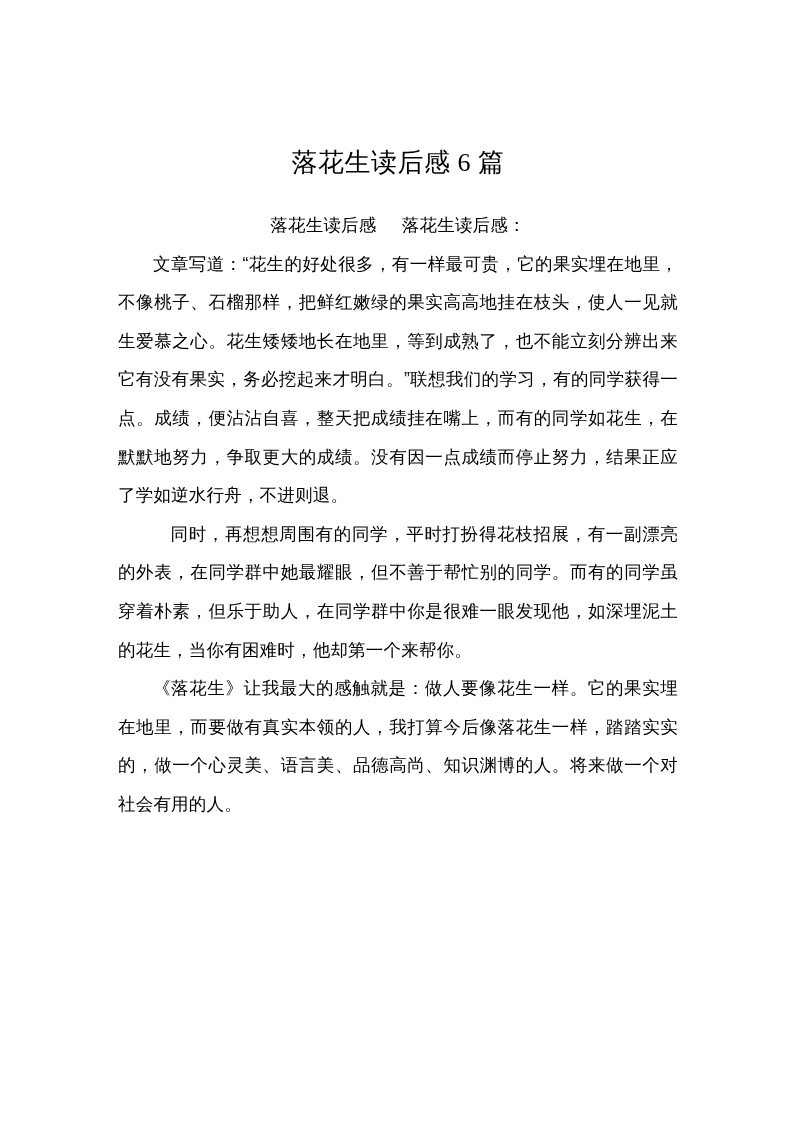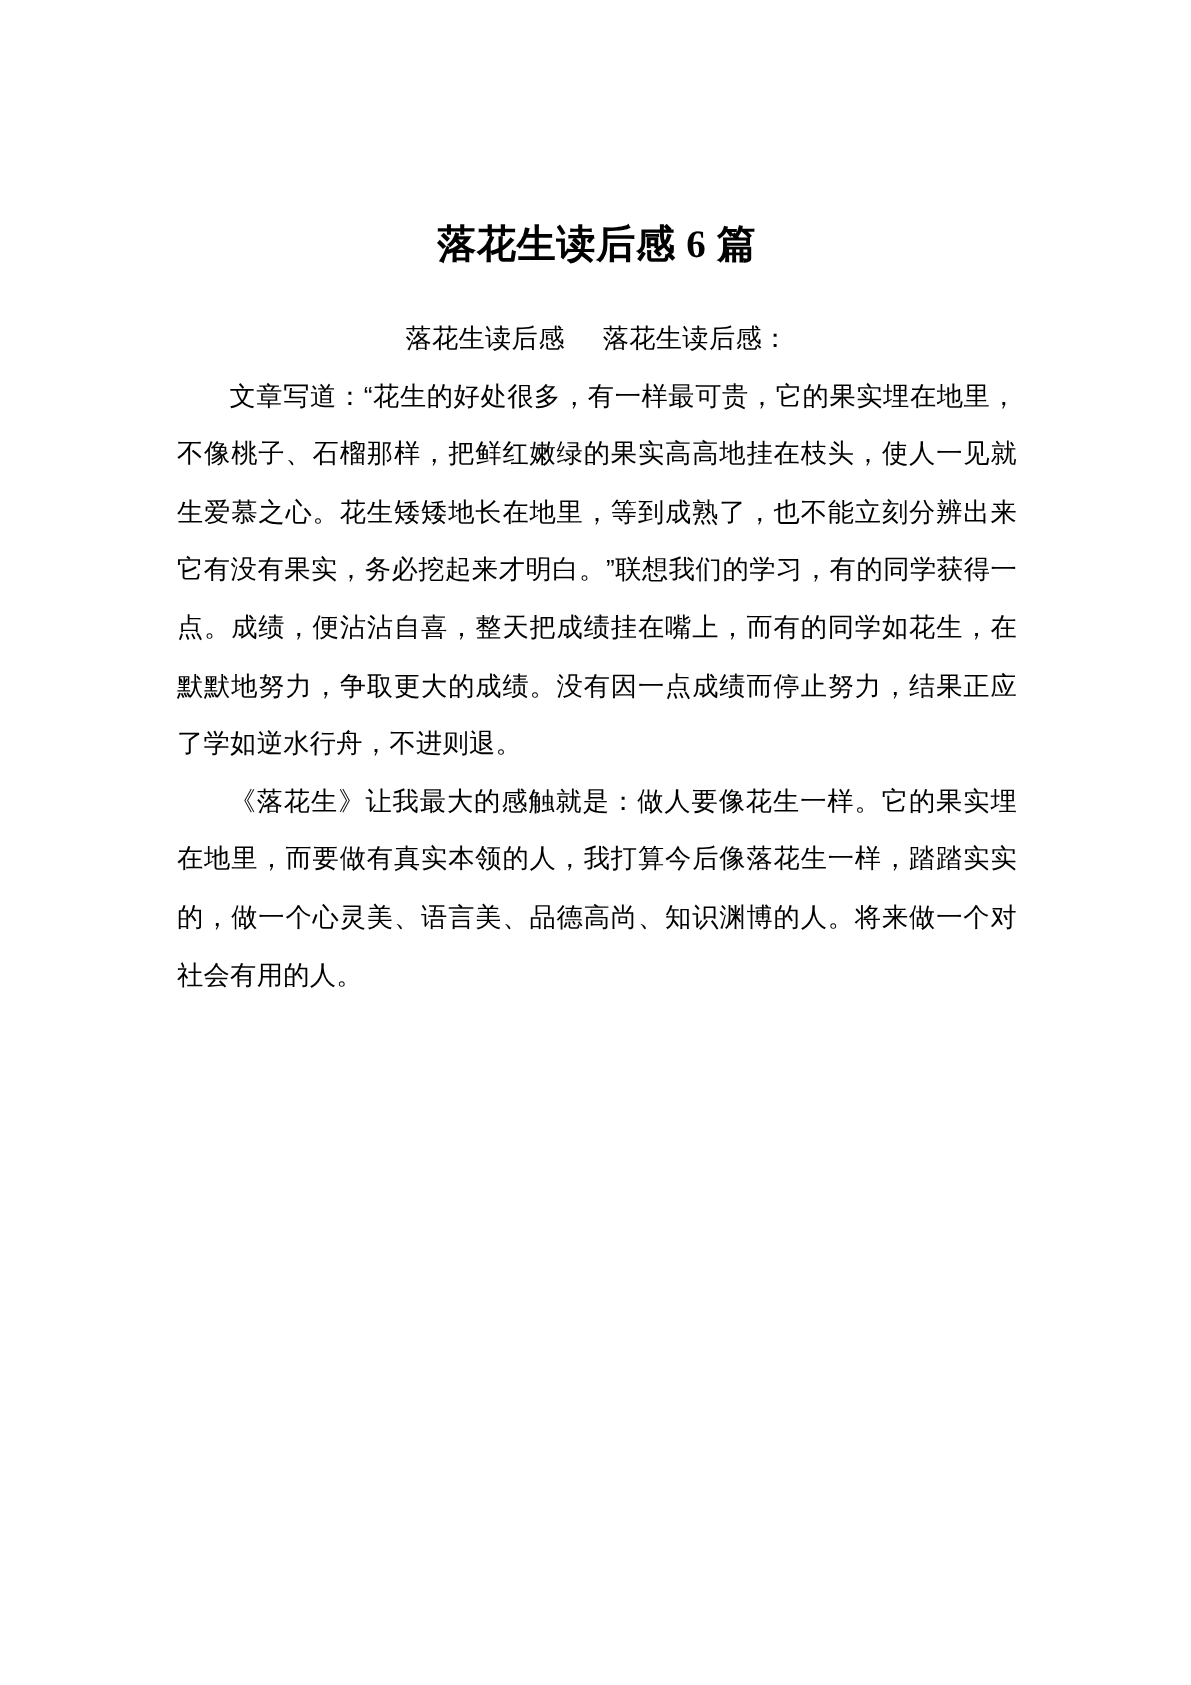--- a/index.html
+++ b/index.html
@@ -27,21 +27,21 @@
 
   .doc-body {
     position: absolute;
     left: 118px;
     top: 0;
     width: 560px;
   }
 
   .doc-title {
     font-family: "Liberation Serif", "DejaVu Serif", serif;
-    font-weight: 700;
+    font-weight: 400;
     font-size: 26px;
     line-height: 34px;
     text-align: center;
     letter-spacing: 0.5px;
     margin: 0;
     padding: 0;
     position: absolute;
     left: 118px;
     top: 146px;
     width: 560px;
@@ -89,19 +89,20 @@
 
   <h1 class="doc-title">落花生读后感 6 篇</h1>
 
   <div class="doc-body block-top">
 
     <p class="head-line">落花生读后感     落花生读后感：</p>
 
 
     <p class="para indent-2">文章写道：“花生的好处很多，有一样最可贵，它的果实埋在地里，不像桃子、石榴那样，把鲜红嫩绿的果实高高地挂在枝头，使人一见就生爱慕之心。花生矮矮地长在地里，等到成熟了，也不能立刻分辨出来它有没有果实，务必挖起来才明白。”联想我们的学习，有的同学获得一点。成绩，便沾沾自喜，整天把成绩挂在嘴上，而有的同学如花生，在默默地努力，争取更大的成绩。没有因一点成绩而停止努力，结果正应了学如逆水行舟，不进则退。</p>
 
+    <p class="para indent-3">同时，再想想周围有的同学，平时打扮得花枝招展，有一副漂亮的外表，在同学群中她最耀眼，但不善于帮忙别的同学。而有的同学虽穿着朴素，但乐于助人，在同学群中你是很难一眼发现他，如深埋泥土的花生，当你有困难时，他却第一个来帮你。</p>
 
     <p class="para indent-2">《落花生》让我最大的感触就是：做人要像花生一样。它的果实埋在地里，而要做有真实本领的人，我打算今后像落花生一样，踏踏实实的，做一个心灵美、语言美、品德高尚、知识渊博的人。将来做一个对社会有用的人。</p>
 
 
   </div>
 
 </div>
 
 </body></html>

